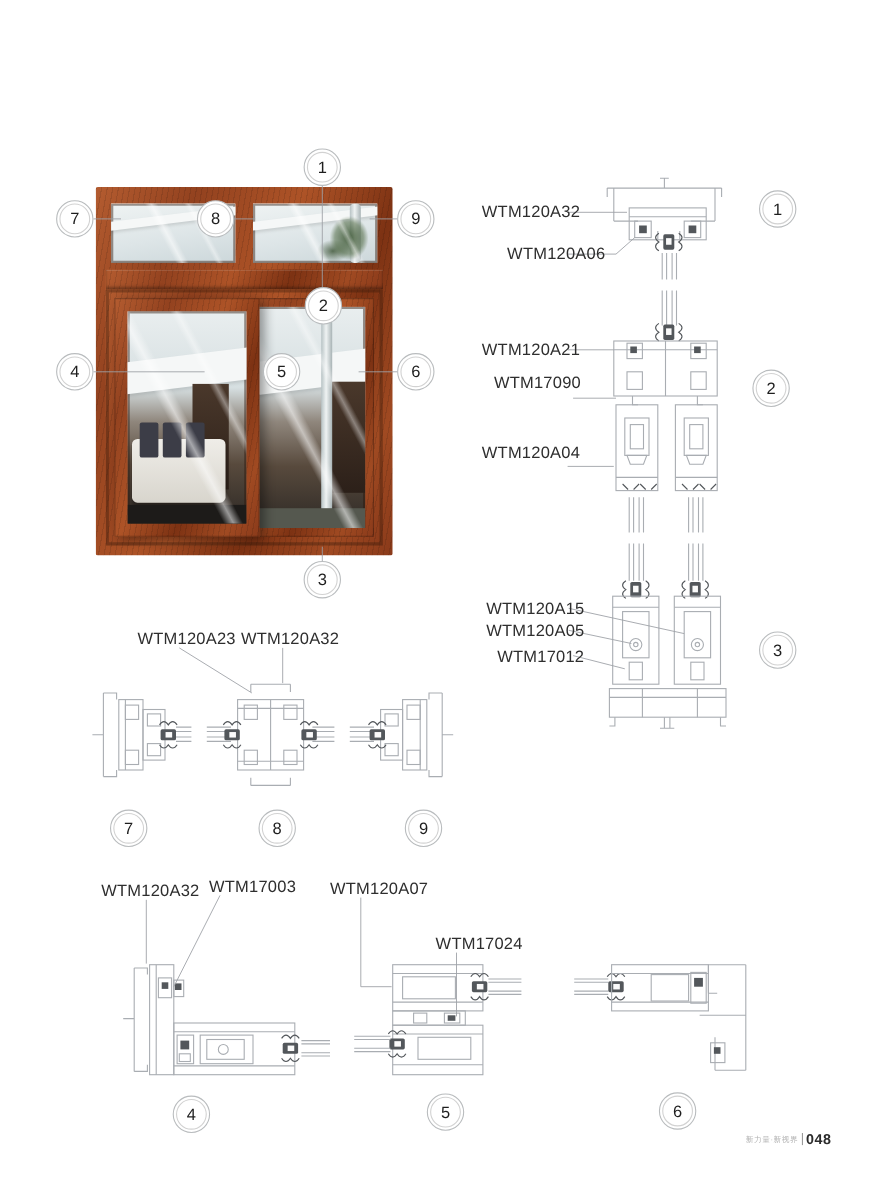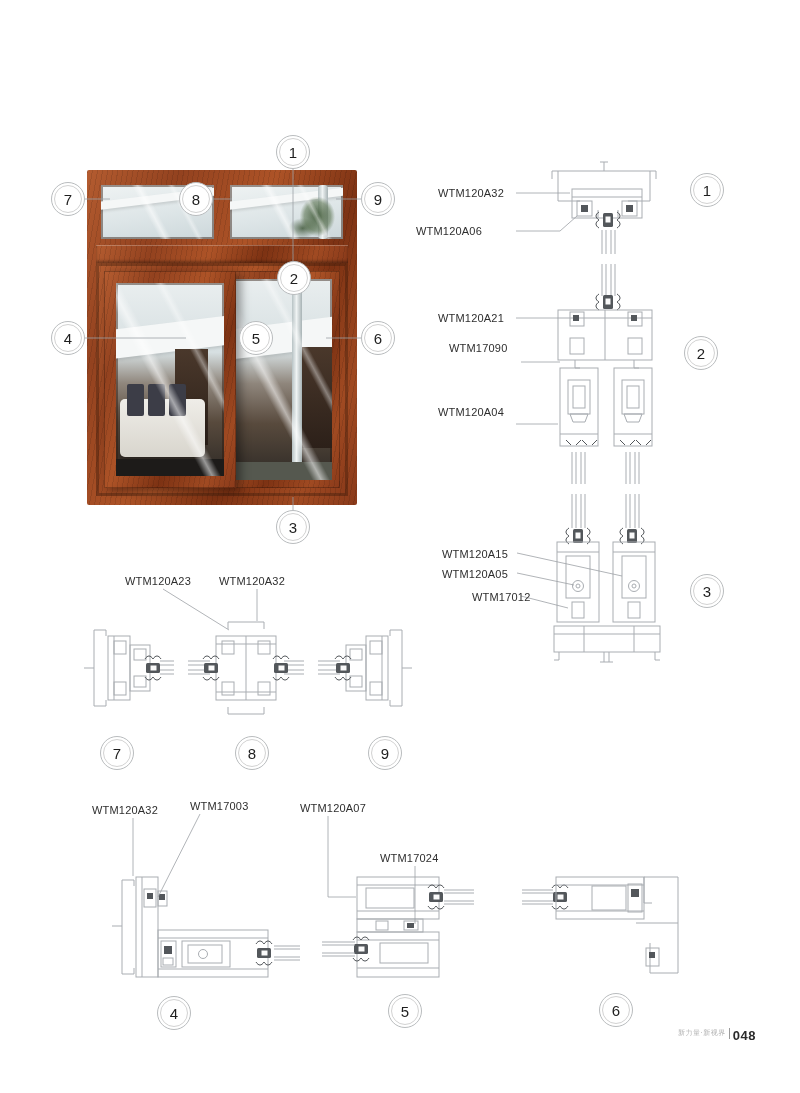--- a/index.html
+++ b/index.html
@@ -15,21 +15,21 @@
   #stage{position:relative;width:800px;height:1093px;background:#fff}
 
   
   #lineart{position:absolute;left:0;top:0;z-index:3;pointer-events:none}
   .ln{stroke:var(--line);stroke-width:1;fill:none}
   .dk{fill:var(--dark);stroke:none}
   .dkl{stroke:var(--dark);stroke-width:1;fill:none}
   .ld{stroke:var(--leader);stroke-width:0.8;fill:none}
 
   
-  .plabel{position:absolute;transform:translateY(-50%);font-size:11px;
+  .plabel{position:absolute;transform:translateY(-50%);font-size:15px;
     color:var(--label);letter-spacing:.2px;white-space:nowrap;z-index:4}
 
   
   .callout{position:absolute;width:34px;height:34px;margin-left:-17px;margin-top:-17px;
     border:1px solid var(--circle-border);border-radius:50%;background:#fff;
     display:flex;align-items:center;justify-content:center;
     font-size:15px;color:#1e1e1e;z-index:5}
   .callout::before{content:"";position:absolute;inset:2px;border:1px solid #d2d2d2;border-radius:50%}
   .callout span{position:relative;z-index:1}
 
@@ -67,21 +67,21 @@
     box-shadow:inset 0 0 0 3px rgba(50,22,8,.35)}
   .sash{position:absolute}
   .sash-right{left:118px;top:8px;width:126px;height:217px;z-index:1;
     box-shadow:inset 0 0 0 1px rgba(0,0,0,.25)}
   .sash-right .glass{inset:8px}
   .sash-left{left:8px;top:8px;width:132px;height:217px;z-index:2;
     box-shadow:5px 3px 9px rgba(0,0,0,.38), inset 0 0 0 1px rgba(0,0,0,.25)}
   .sash-left .glass{inset:12px}
 
   
-  .footer{position:absolute;top:1028px;right:44px;display:flex;align-items:flex-start;z-index:4}
+  .footer{position:absolute;top:1028px;right:44px;display:flex;align-items:center;z-index:4}
   .footer .brand{font-size:7px;color:#b2b2b2;letter-spacing:.5px}
   .footer .fdiv{width:1px;height:11px;background:#9a9a9a;margin:0 3px}
   .footer .pnum{font-size:13px;font-weight:bold;color:#2b2b2b;letter-spacing:.5px}
 </style>
 </head>
 <body>
 
 <div id="stage">
 
   <div class="photo">
@@ -279,33 +279,33 @@
 
     <g>
       <path class="ld" d="M293,169 V261 M293,510 V497 M85,199 H110 M213,199 H232 M361,199 H336 M85,338 H186 M361,338 H326"></path>
       <path class="ld" d="M516,193 H570 M516,231 H560 L577,216 M516,318 H558 M521,362 H560 M516,424 H558 M517,553 L622,576 M517,573 L574,585 M521,596 L568,608"></path>
       <path class="ld" d="M163,589 L229,630 M257,589 V621"></path>
       <path class="ld" d="M133,818 V876 M200,814 L158,897 M328,816 V897 H356 M415,866 V924"></path>
     </g>
   </svg>
 
   <div class="plabel" style="left:438px;top:193px">WTM120A32</div>
-  <div class="plabel" style="left:416px;top:231px">WTM120A06</div>
+  <div class="plabel" style="left:461px;top:231px">WTM120A06</div>
   <div class="plabel" style="left:438px;top:318px">WTM120A21</div>
   <div class="plabel" style="left:449px;top:348px">WTM17090</div>
   <div class="plabel" style="left:438px;top:412px">WTM120A04</div>
   <div class="plabel" style="left:442px;top:554px">WTM120A15</div>
   <div class="plabel" style="left:442px;top:574px">WTM120A05</div>
-  <div class="plabel" style="left:472px;top:597px">WTM17012</div>
+  <div class="plabel" style="left:452px;top:597px">WTM17012</div>
   <div class="plabel" style="left:125px;top:581px">WTM120A23</div>
   <div class="plabel" style="left:219px;top:581px">WTM120A32</div>
   <div class="plabel" style="left:92px;top:810px">WTM120A32</div>
   <div class="plabel" style="left:190px;top:806px">WTM17003</div>
   <div class="plabel" style="left:300px;top:808px">WTM120A07</div>
-  <div class="plabel" style="left:380px;top:858px">WTM17024</div>
+  <div class="plabel" style="left:396px;top:858px">WTM17024</div>
 
   <div class="callout" style="left:293px;top:152px">
       <span>1</span>
     </div>
   <div class="callout" style="left:294px;top:278px">
       <span>2</span>
     </div>
   <div class="callout" style="left:293px;top:527px">
       <span>3</span>
     </div>

